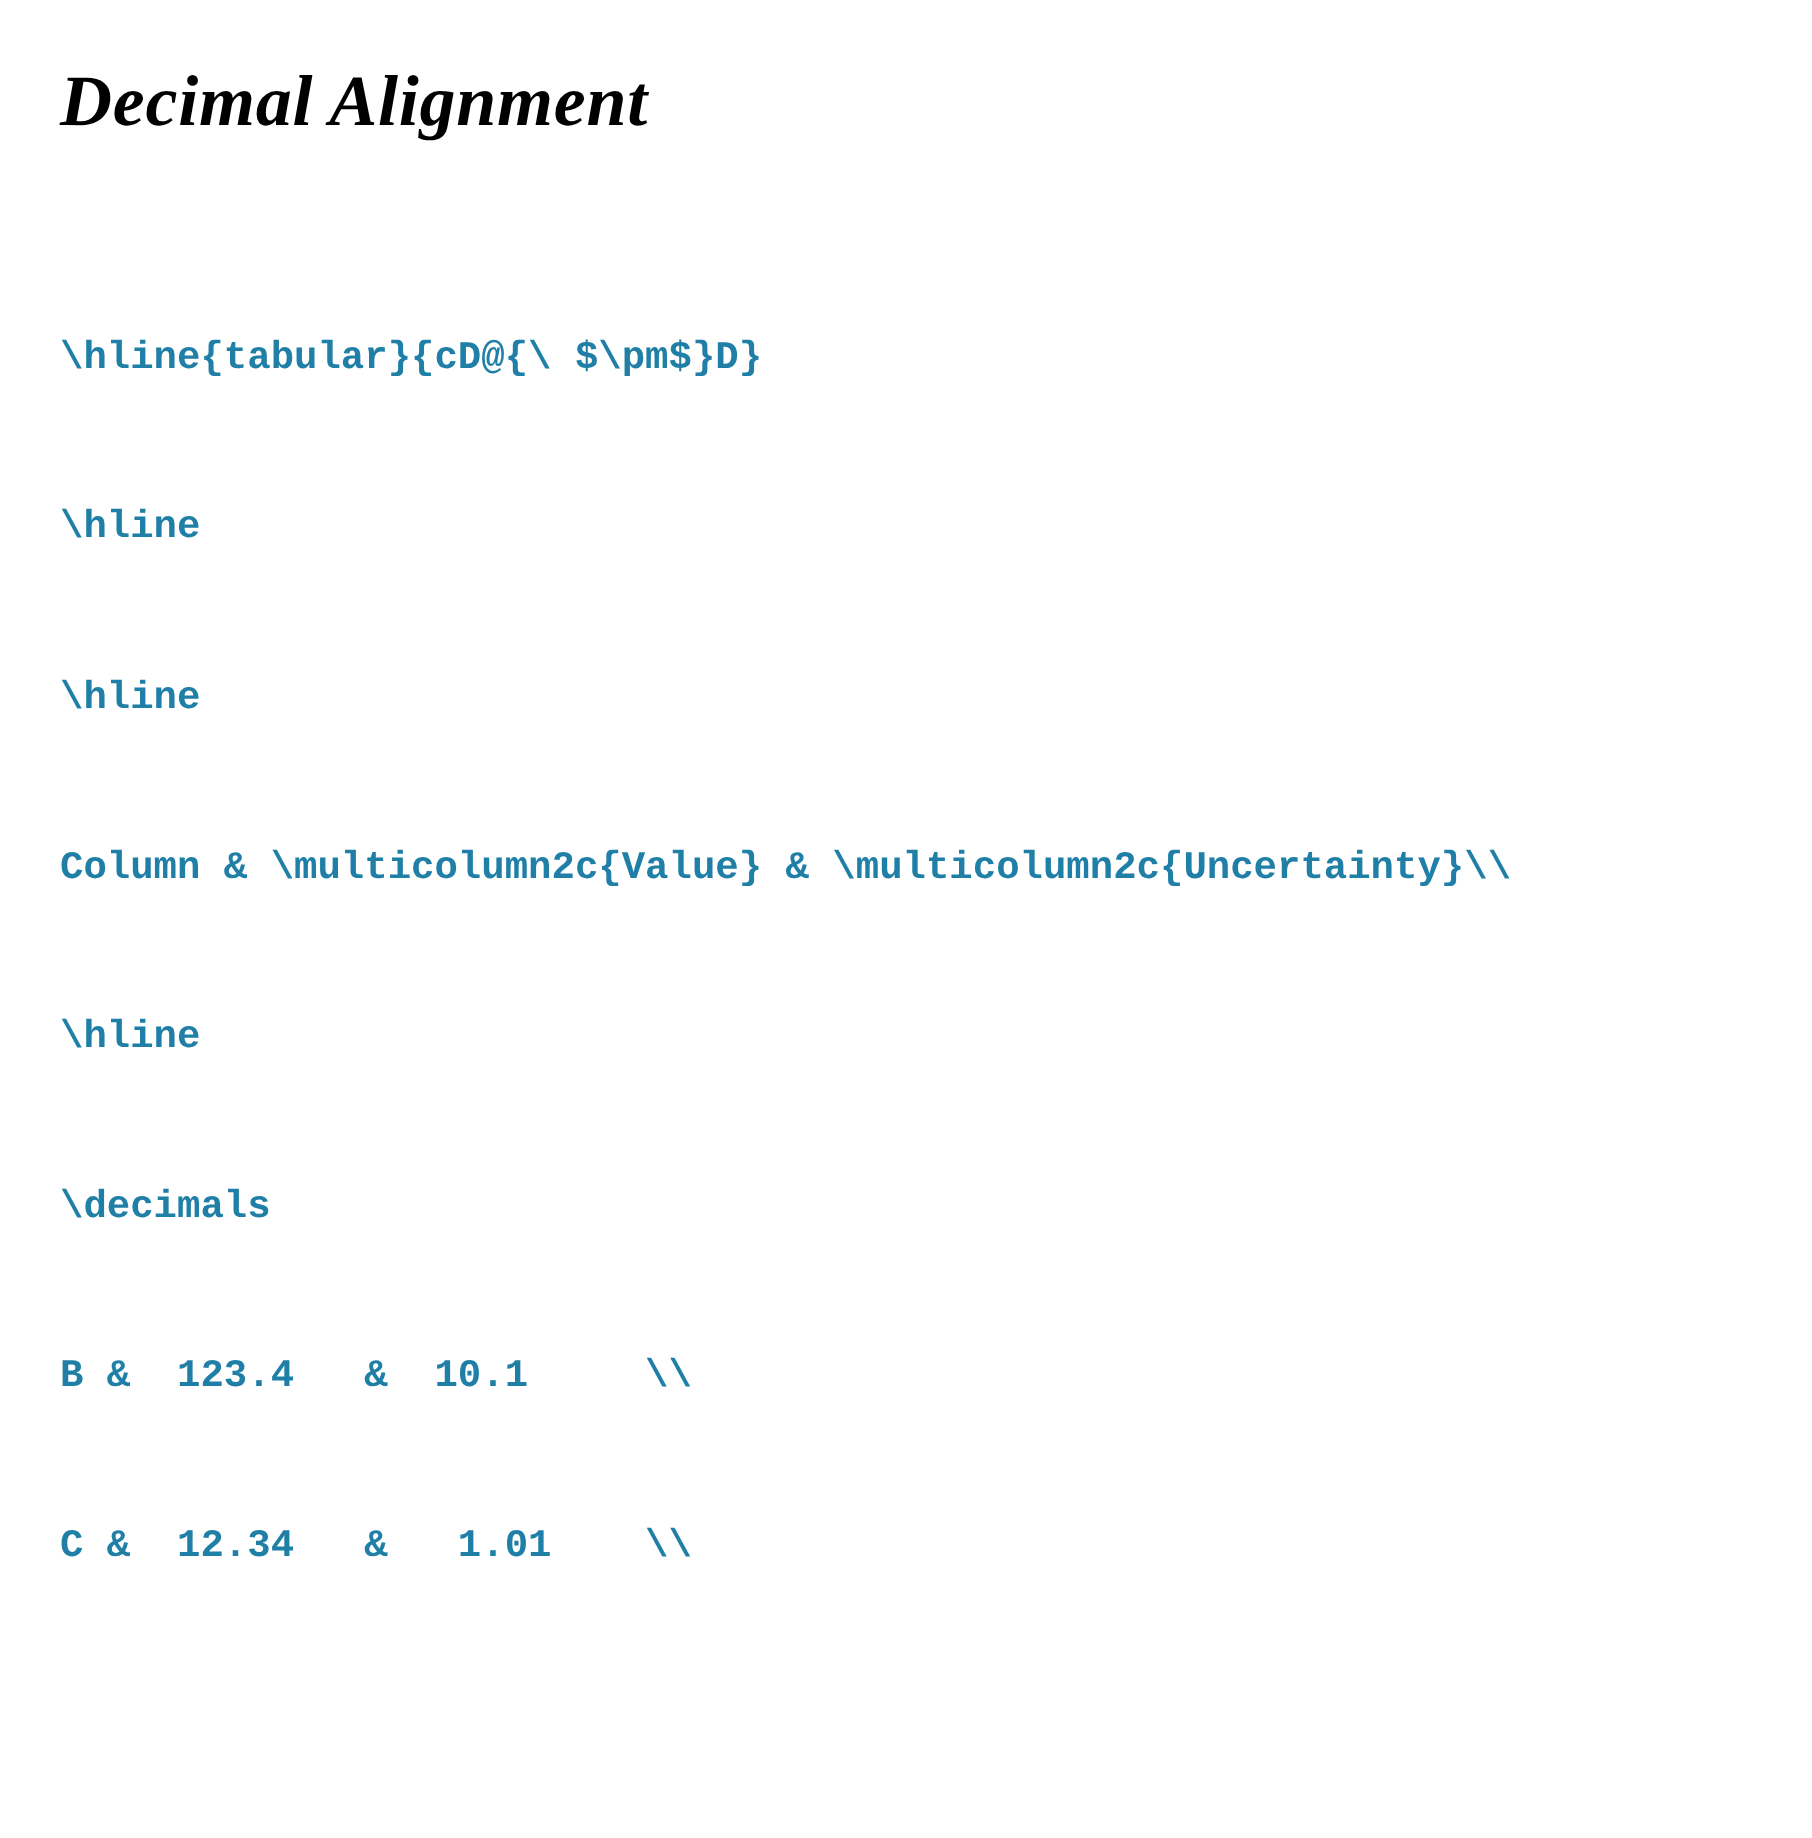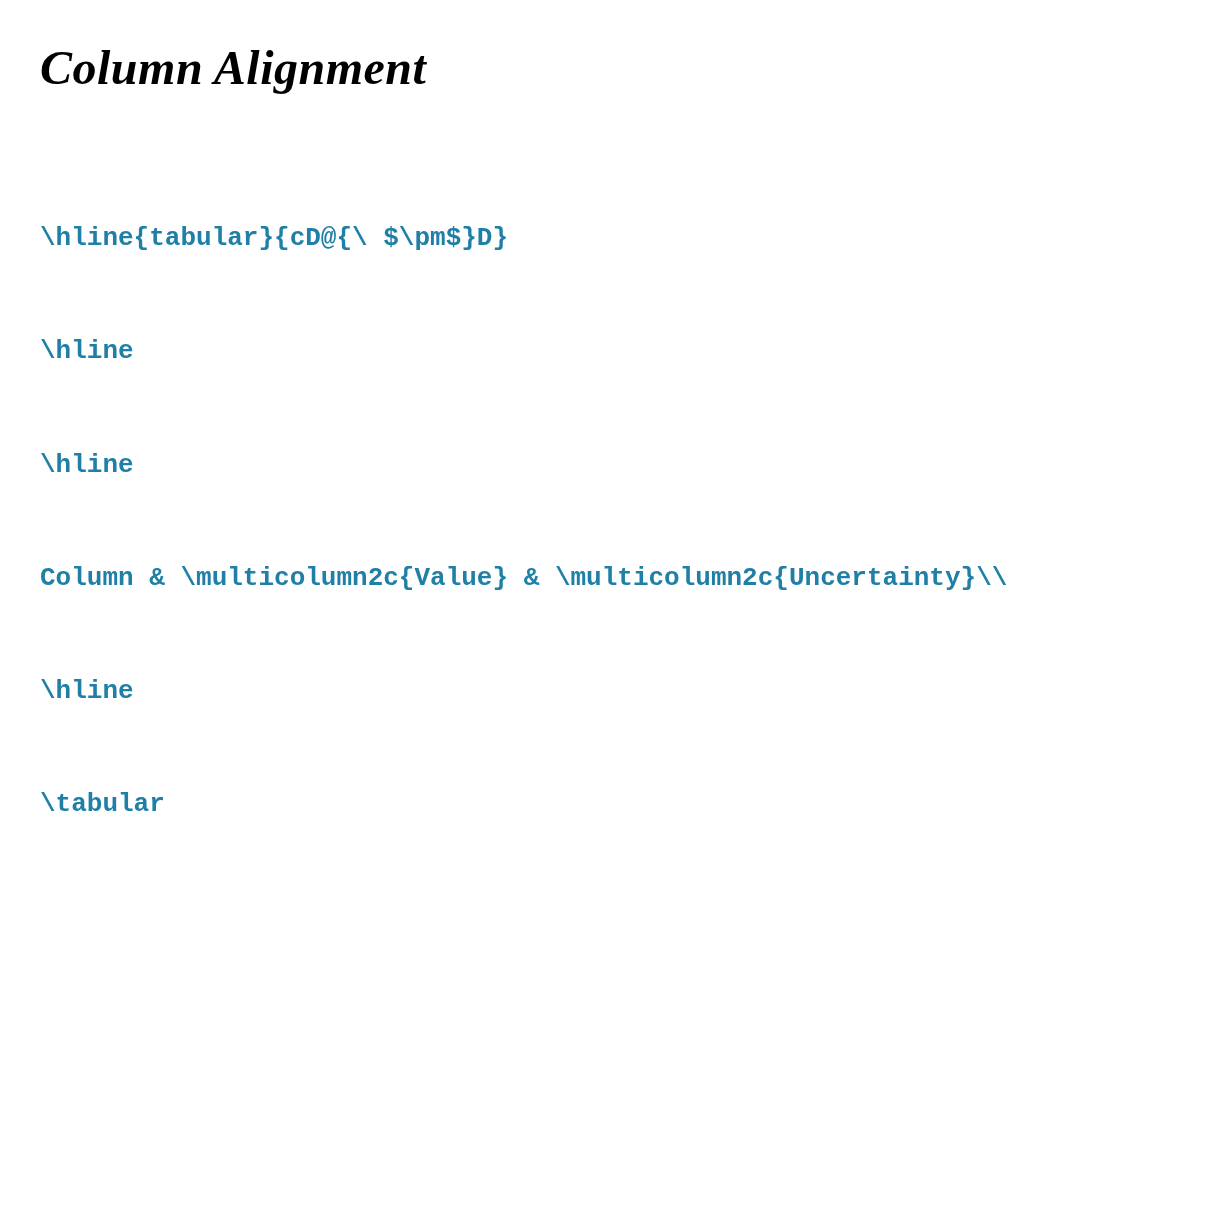--- a/index.html
+++ b/index.html
@@ -28,28 +28,30 @@
     font-size: 26px;
     line-height: 1.45;
     white-space: pre;
     margin-bottom: 60px;
   }
   .codeblock .line { display: block; }
 </style>
 </head>
 <body>
 
-<h1 class="heading">Column Alignment</h1>
+<h1 class="heading">Decimal Alignment</h1>
 
 <div class="codeblock">
   <span class="line">\hline{tabular}{cD@{\ $\pm$}D}</span>
   <span class="line">\hline</span>
   <span class="line">\hline</span>
   <span class="line">Column &amp; \multicolumn2c{Value} &amp; \multicolumn2c{Uncertainty}\\</span>
   <span class="line">\hline</span>
-  <span class="line">\tabular</span>
+  <span class="line">\decimals</span>
+  <span class="line">B &amp;  123.4   &amp;  10.1     \\</span>
+  <span class="line">C &amp;  12.34   &amp;   1.01    \\</span>
   
   
   
   
   
   
 </div>
 
 </body></html>

